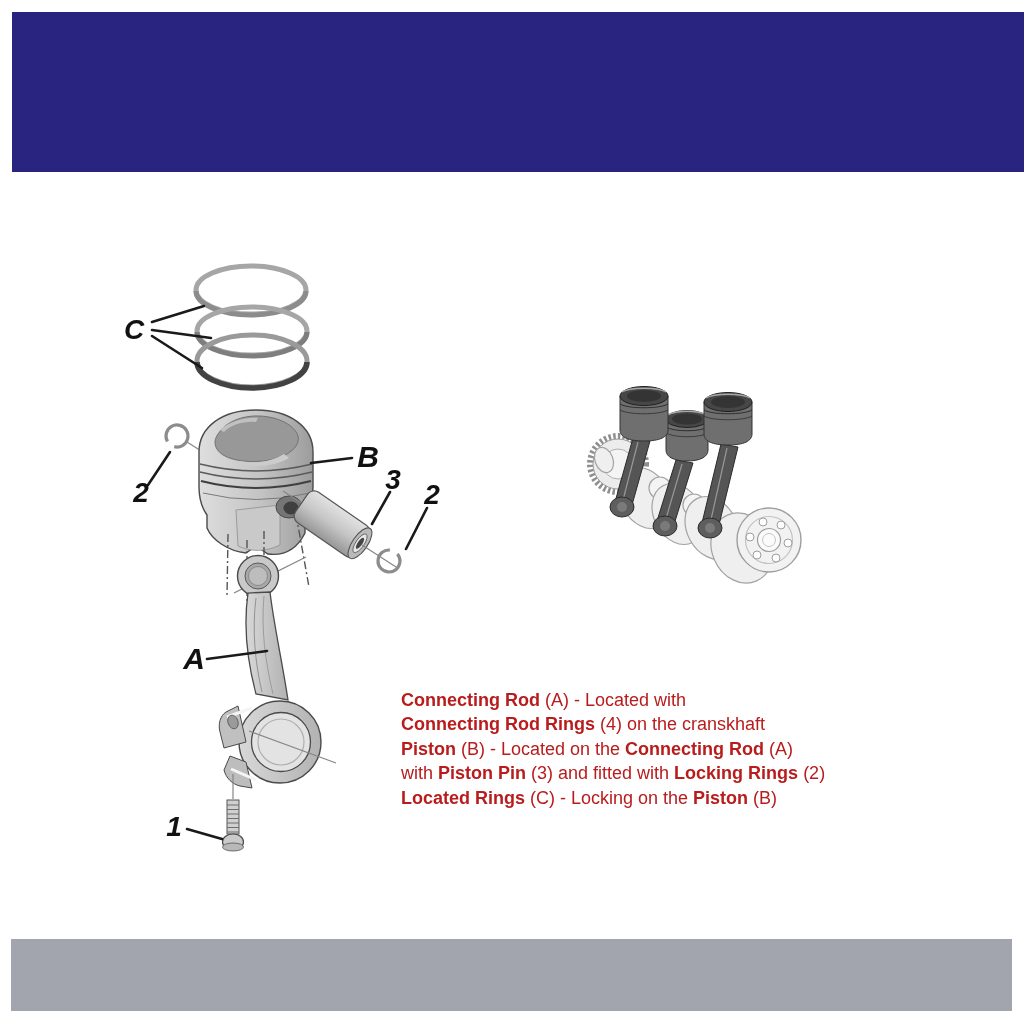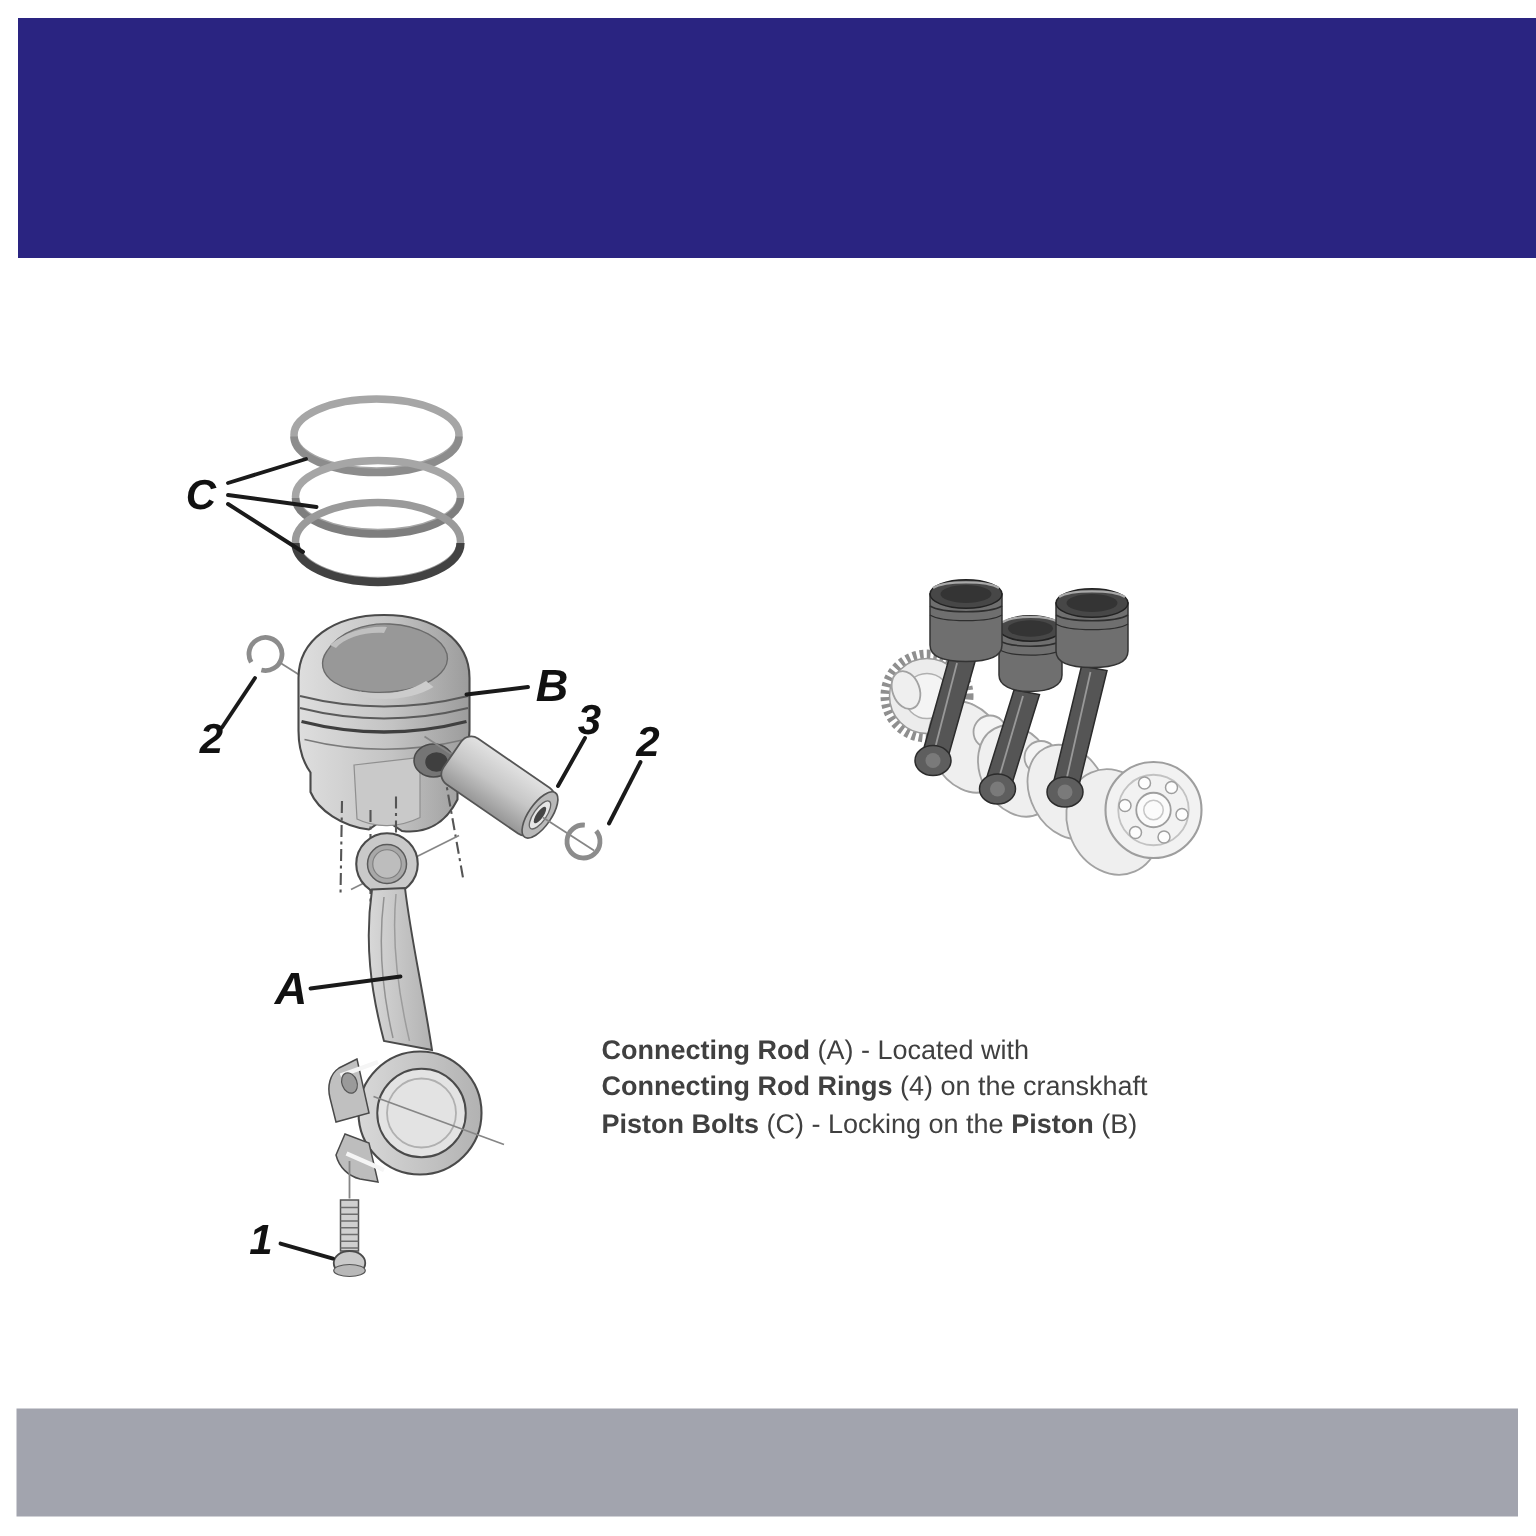--- a/index.html
+++ b/index.html
@@ -2,21 +2,21 @@
 <html><head>
 <meta charset="utf-8">
 <style>
   html,body{margin:0;padding:0;background:#fff;}
   .page{position:relative;width:1024px;height:1024px;background:#fff;overflow:hidden;
         font-family:"Liberation Sans",sans-serif;}
   .header-band{position:absolute;left:12px;top:12px;width:1012px;height:160px;}
   .footer-band{position:absolute;left:11px;top:939px;width:1001px;height:72px;}
   .svg-left{position:absolute;left:100px;top:240px;}
   .svg-right{position:absolute;left:580px;top:370px;}
-  .legend{position:absolute;left:401px;top:688px;color:#404040;font-size:18px;line-height:24.4px;}
+  .legend{position:absolute;left:401px;top:688px;color:#b91c1c;font-size:18px;line-height:24.4px;}
   .legend-line{white-space:nowrap;}
   .legend .b{font-weight:bold;}
   svg text.callout{font-family:"Liberation Sans",sans-serif;font-weight:bold;font-style:italic;
         fill:#111;font-size:28px;}
   svg text.callout.big{font-size:30px;}
   .leader{stroke:#1a1a1a;stroke-width:2.6;stroke-linecap:round;}
   .thinline{stroke:#868686;stroke-width:1.2;}
   .dashline{stroke:#555;stroke-width:1.4;stroke-dasharray:8 3 2 3;fill:none;}
 </style>
 </head>
@@ -219,17 +219,19 @@
         <ellipse cx="728" cy="402" rx="24" ry="9.5" fill="#474747" stroke="#222" stroke-width="1"></ellipse>
         <ellipse cx="728" cy="402" rx="17" ry="6" fill="#343434"></ellipse>
         <path d="M706,398 C714,393 742,393 750,398" fill="none" stroke="#a8a8a8" stroke-width="1.4"></path>
       </g>
     </g>
   </svg>
 
   <div class="legend">
       <div class="legend-line"><span class="b">Connecting Rod</span><span> (A) - Located with</span></div>
       <div class="legend-line"><span class="b">Connecting Rod Rings</span><span> (4) on the cranskhaft</span></div>
-      <div class="legend-line"><span class="b">Piston Bolts</span><span> (C) - Locking on the </span><span class="b">Piston</span><span> (B)</span></div>
+      <div class="legend-line"><span class="b">Piston</span><span> (B) - Located on the </span><span class="b">Connecting Rod</span><span> (A)</span></div>
+      <div class="legend-line"><span>with </span><span class="b">Piston Pin</span><span> (3) and fitted with </span><span class="b">Locking Rings</span><span> (2)</span></div>
+      <div class="legend-line"><span class="b">Located Rings</span><span> (C) - Locking on the </span><span class="b">Piston</span><span> (B)</span></div>
     </div>
 
   <div class="footer-band" style="background: rgb(162, 164, 174);"></div>
 </div>
 
 </body></html>

